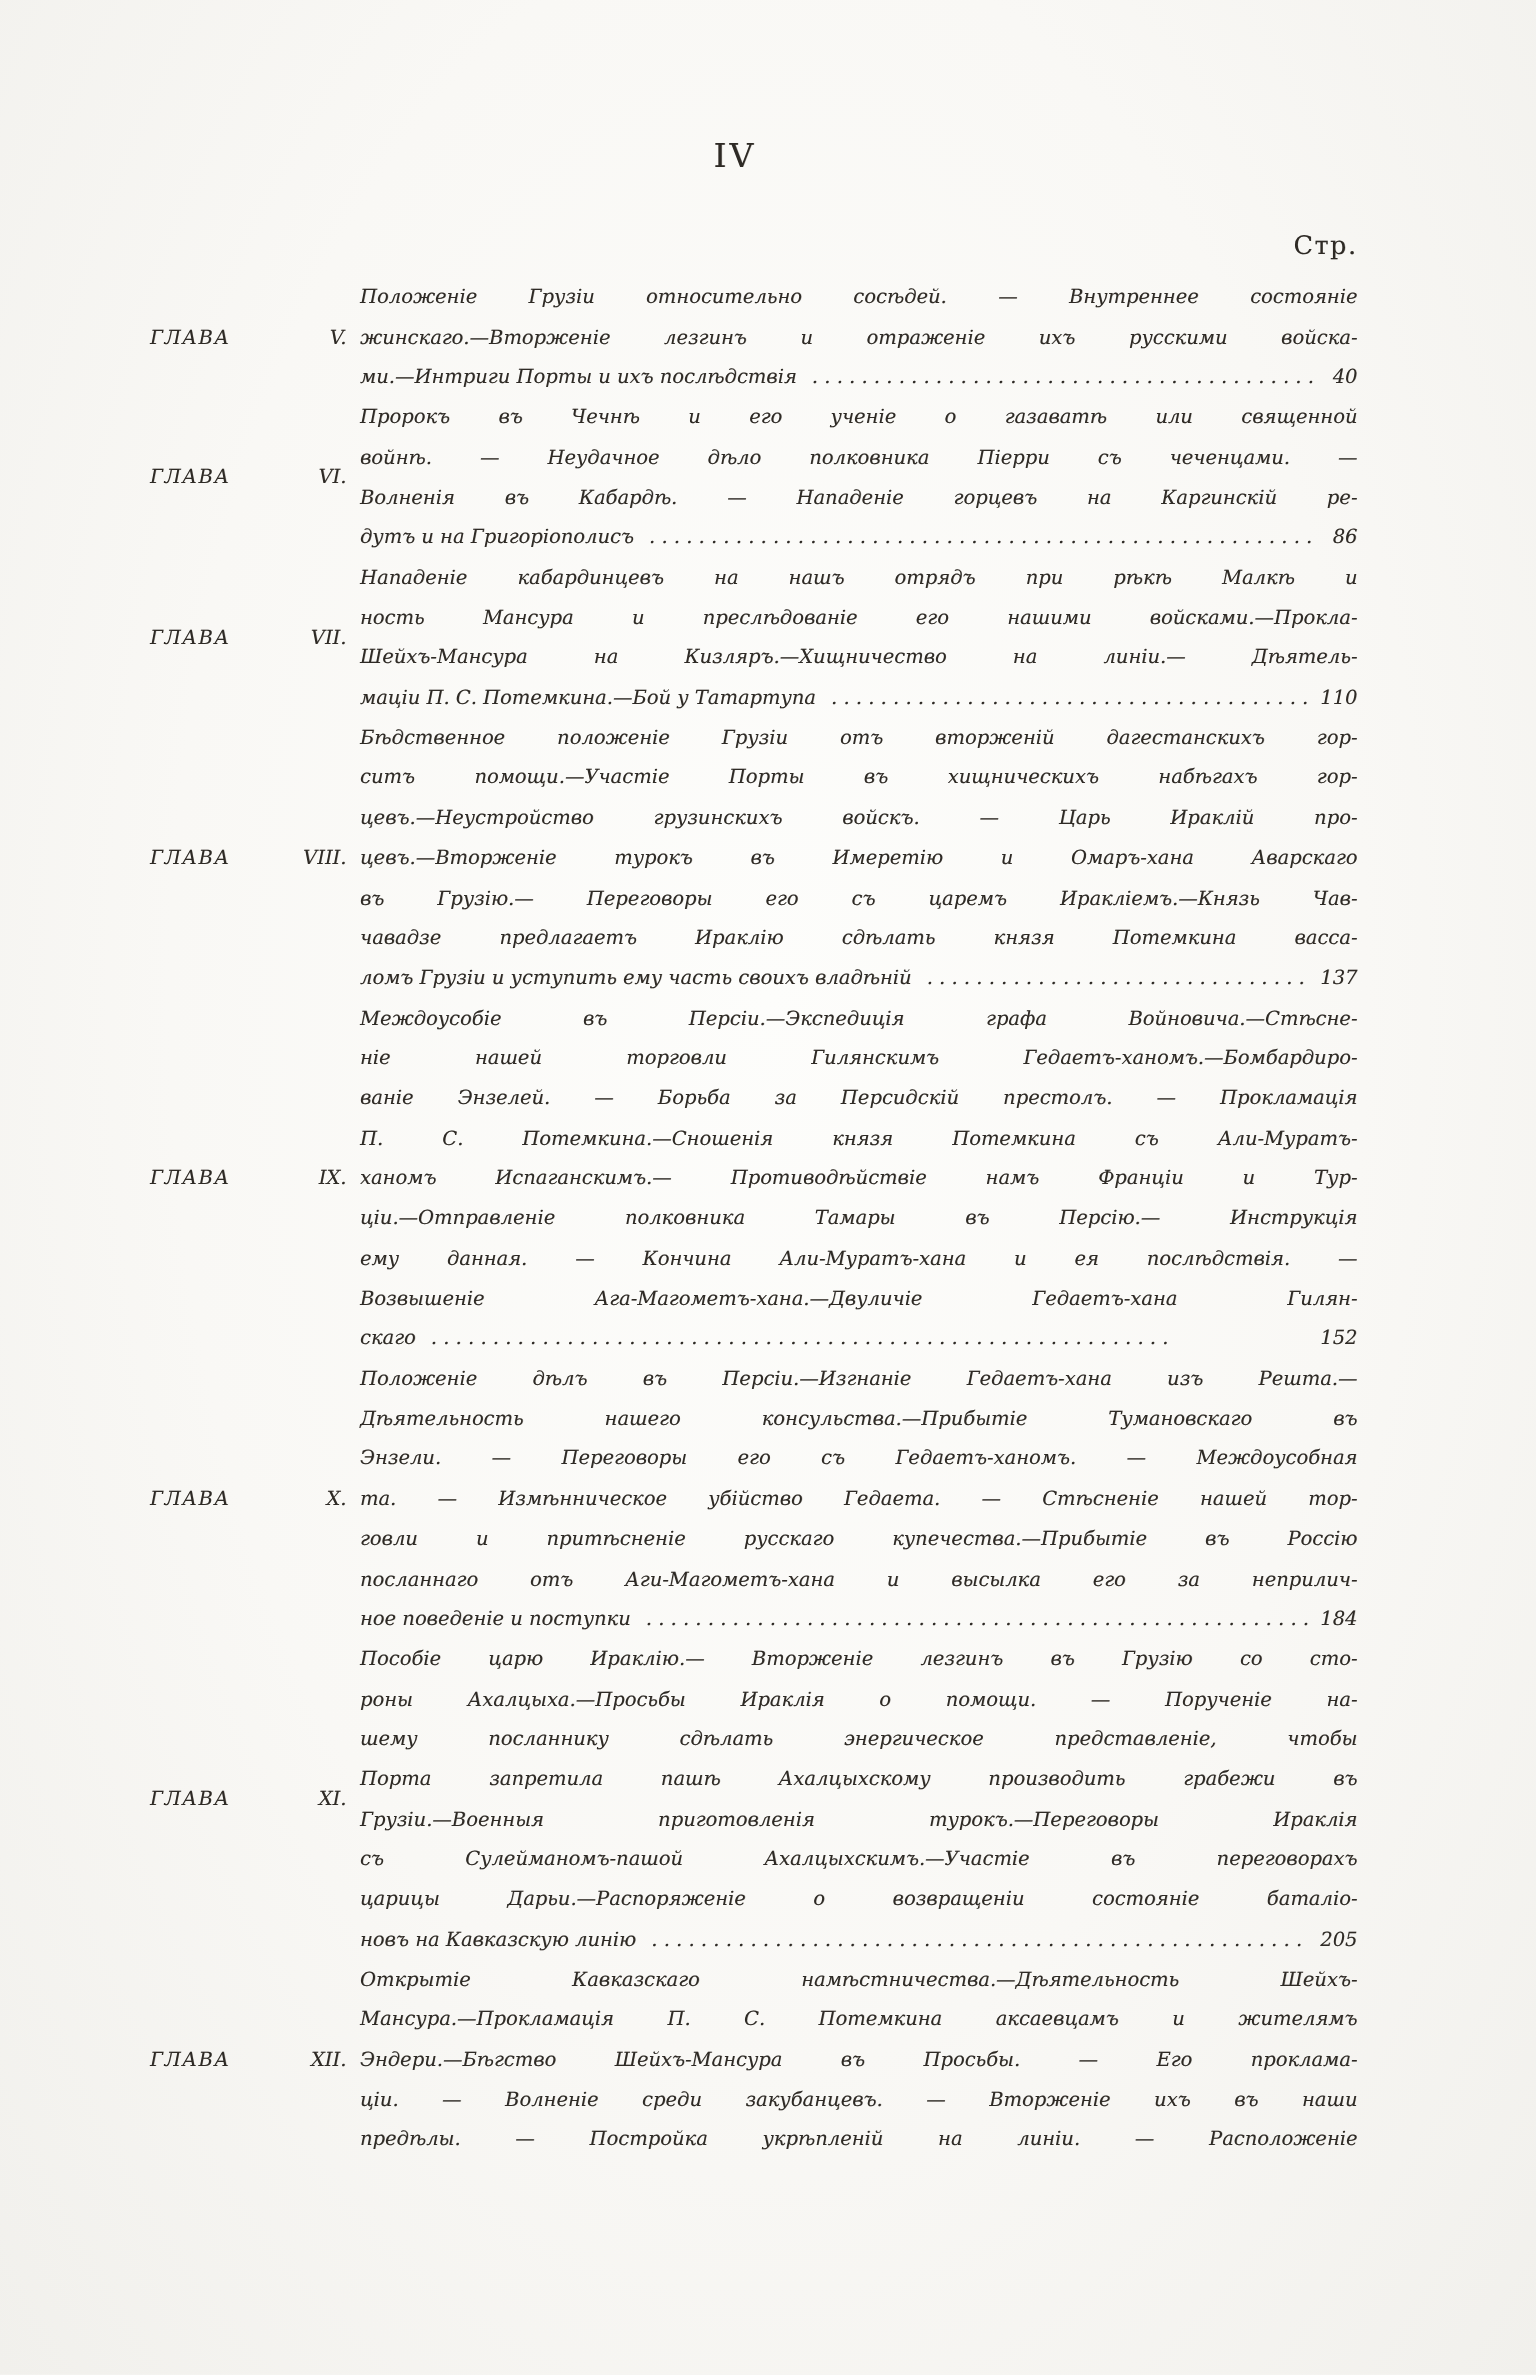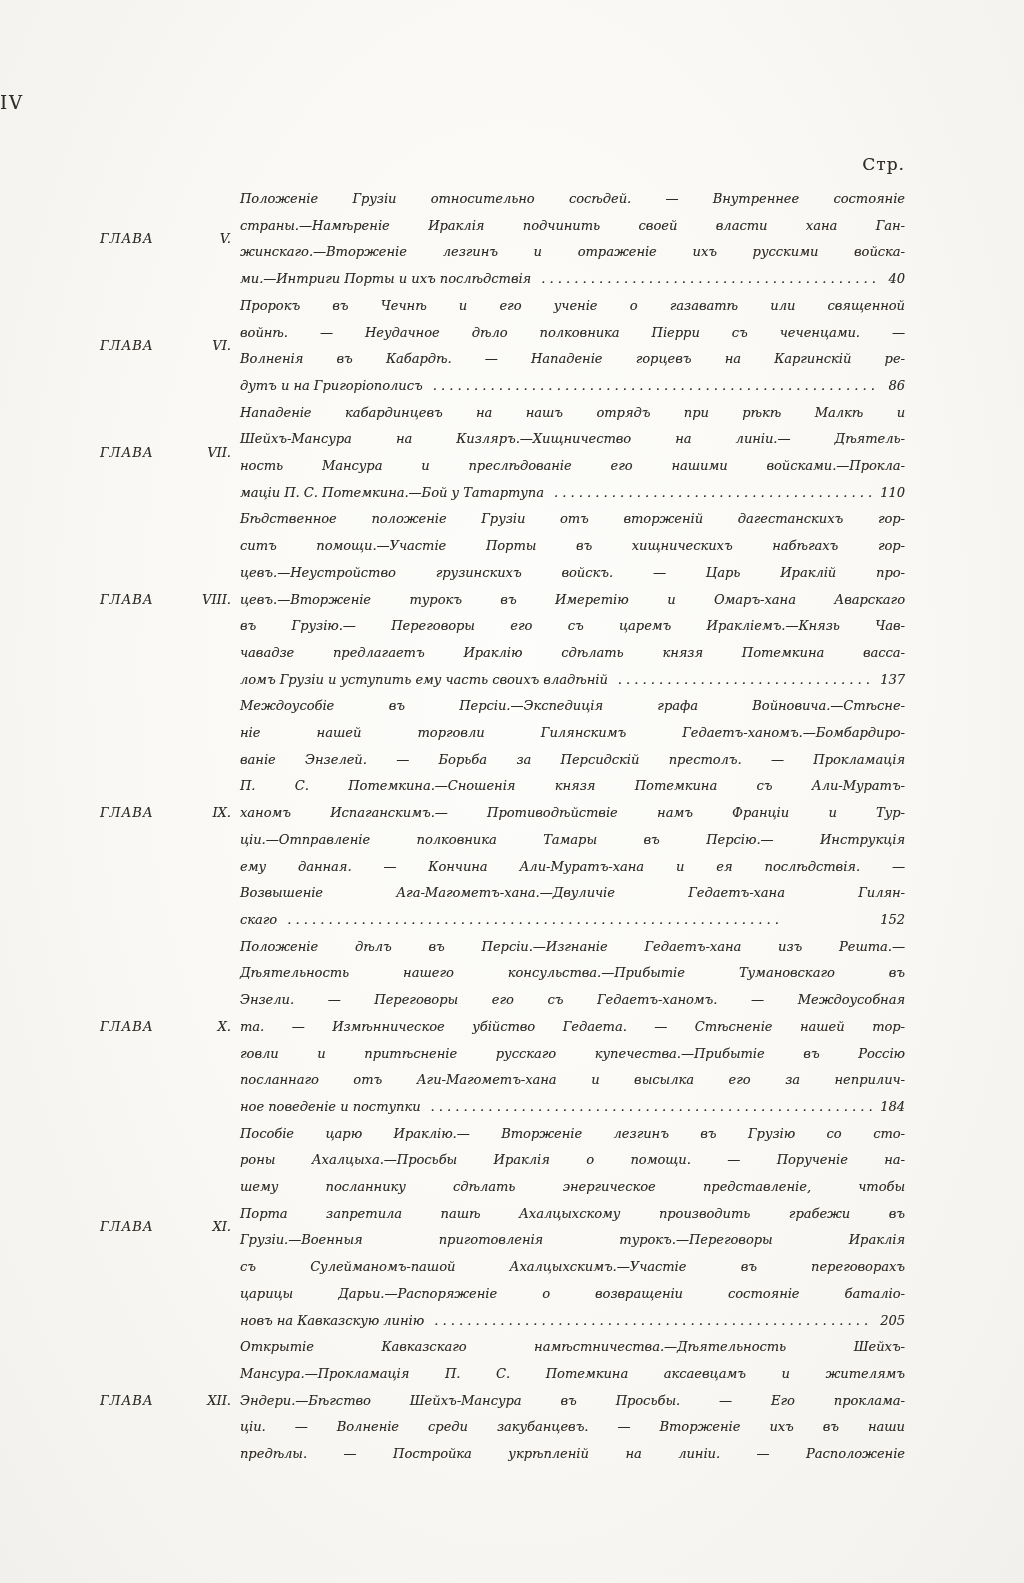--- a/index.html
+++ b/index.html
@@ -19,21 +19,22 @@
     height: 1583px;
     overflow: hidden;
     background: radial-gradient(ellipse at 50% 42%, #fdfdfb 0%, #f9f8f5 55%, #f1f0ec 100%);
     text-shadow: 0.25px 0.25px 0 rgba(45, 40, 33, 0.35);
   }
   .folio {
     position: absolute;
     top: 92px;
     left: 0;
     width: 980px;
-    font-size: 18px;
+    text-align: center;
+    font-size: 22px;
     letter-spacing: 2px;
   }
   .col-header {
     position: absolute;
     top: 154px;
     right: 119px;
     font-size: 17px;
     letter-spacing: 1px;
   }
   .entries {
@@ -95,21 +96,20 @@
 
 <div class="sheet">
   <div class="folio">IV</div>
   <div class="col-header">Стр.</div>
   <div class="entries">
   <div class="entry">
     <span class="label">ГЛАВА</span>
     <span class="num">V.</span>
     <span class="body-col">
           <div class="line">Положеніе Грузіи относительно сосѣдей. — Внутреннее состояніе</div>
-          <div class="line">страны.—Намѣреніе Ираклія подчинить своей власти хана Ган-</div>
           <div class="line">жинскаго.—Вторженіе лезгинъ и отраженіе ихъ русскими войска-</div>
           <div class="line tail">
             <span class="tail-text">ми.—Интриги Порты и ихъ послѣдствія</span>
             <span class="dots">. . . . . . . . . . . . . . . . . . . . . . . . . . . . . . . . . . . . . . . . . . . . . . . . . . . . . . . . . . . .</span>
             <span class="pg">40</span>
           </div>
         </span>
   </div>
 
   <div class="entry">
@@ -125,22 +125,22 @@
             <span class="pg">86</span>
           </div>
         </span>
   </div>
 
   <div class="entry">
     <span class="label">ГЛАВА</span>
     <span class="num">VII.</span>
     <span class="body-col">
           <div class="line">Нападеніе кабардинцевъ на нашъ отрядъ при рѣкѣ Малкѣ и</div>
+          <div class="line">ность Мансура и преслѣдованіе его нашими войсками.—Прокла-</div>
           <div class="line">Шейхъ-Мансура на Кизляръ.—Хищничество на линіи.— Дѣятель-</div>
-          <div class="line">ность Мансура и преслѣдованіе его нашими войсками.—Прокла-</div>
           <div class="line tail">
             <span class="tail-text">маціи П. С. Потемкина.—Бой у Татартупа</span>
             <span class="dots">. . . . . . . . . . . . . . . . . . . . . . . . . . . . . . . . . . . . . . . . . . . . . . . . . . . . . . . . . . . .</span>
             <span class="pg">110</span>
           </div>
         </span>
   </div>
 
   <div class="entry">
     <span class="label">ГЛАВА</span>

